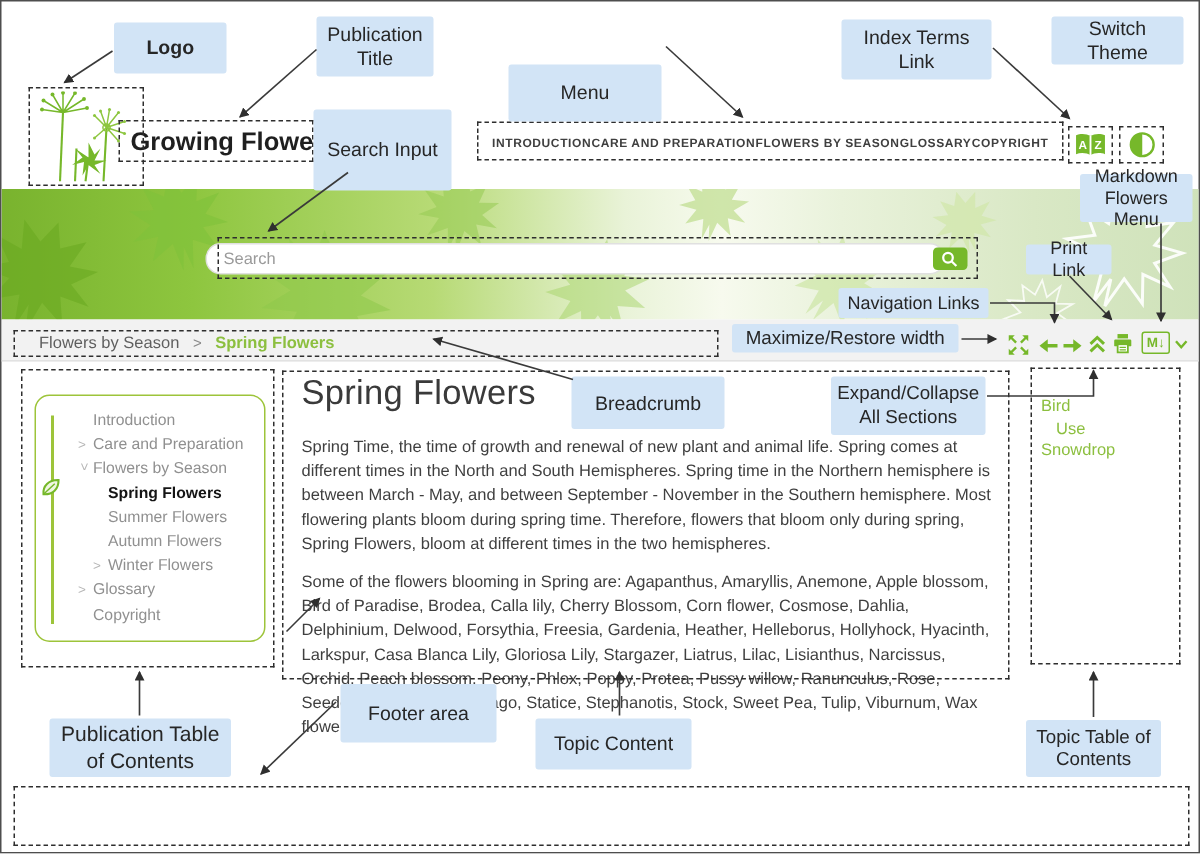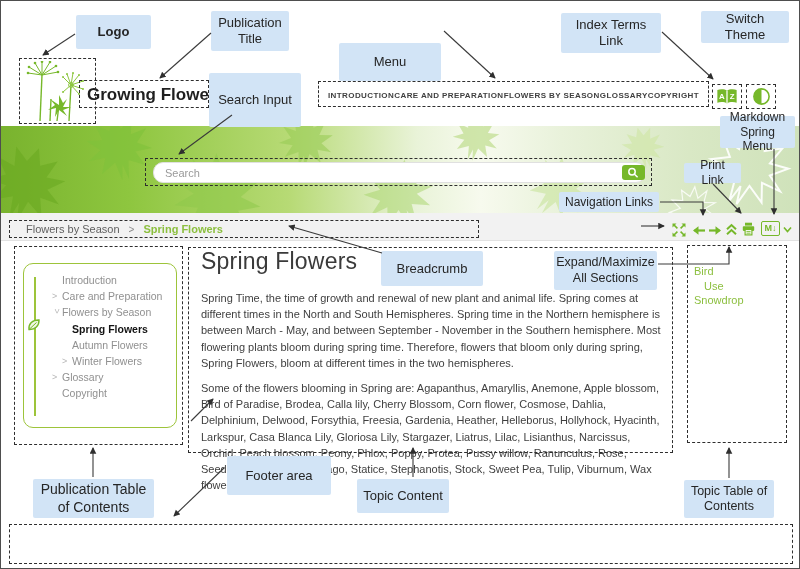--- a/index.html
+++ b/index.html
@@ -19,21 +19,21 @@
 
   
   .site-title { position:absolute; left:86px; top:84px; font-size:17px; font-weight:bold; color:#1f1f1f; z-index:10; }
   .menu-bar { position:absolute; left:317px; top:82px; width:391px; height:24px; display:flex; align-items:center; justify-content:space-between; padding:0 10px; z-index:10; }
   .menu-bar span { font-size:8px; font-weight:bold; letter-spacing:.4px; color:#3f3f3f; white-space:nowrap; cursor:pointer; }
   .hicon { position:absolute; z-index:10; display:flex; align-items:center; justify-content:center; }
 
   
   .banner { position:absolute; left:0; top:125px; width:800px; height:87px; z-index:1; overflow:hidden;
     background: linear-gradient(90deg,#79b32e 0%, #8ec63f 16%, #b7da75 36%, #e9f3d8 52%, #f7faee 60%, #e9f2db 70%, #d9e8c5 86%, #cfe2ba 100%); }
-  .search-input { position:absolute; left:152px; top:161px; width:493px; height:21px; background:#fff; border:1px solid #e0e0e0; border-radius:10px; font-size:11px; color:#444; padding:0 30px 0 11px; z-index:12; font-family:"Liberation Sans",sans-serif; }
+  .search-input { position:absolute; left:136px; top:161px; width:493px; height:21px; background:#fff; border:1px solid #e0e0e0; border-radius:10px; font-size:11px; color:#444; padding:0 30px 0 11px; z-index:12; font-family:"Liberation Sans",sans-serif; }
   .search-input::placeholder { color:#9a9a9a; }
   .search-btn { position:absolute; left:621px; top:164px; width:23px; height:15px; background:#76b82a; border-radius:3px; z-index:13; display:flex; align-items:center; justify-content:center; cursor:pointer; }
 
   
   .crumb-bar { position:absolute; left:0; top:212px; width:800px; height:28px; background:#f2f2f2; border-bottom:1px solid #e2e2e2; z-index:5; }
   .crumbs { position:absolute; left:25px; top:222px; font-size:11px; z-index:10; }
   .crumbs .parent { color:#5f5f5f; cursor:pointer; }
   .crumbs .sep { color:#8a8a8a; margin:0 6px; font-size:10px; }
   .crumbs .current { color:#8cbf3f; font-weight:bold; }
   .tool { position:absolute; z-index:12; cursor:pointer; display:flex; align-items:center; justify-content:center; }
@@ -232,20 +232,23 @@
           <span>Care and Preparation</span>
         </li>
       <li class="lv1">
           <span class="chev open">&gt;</span>
           <span>Flowers by Season</span>
         </li>
       <li class="lv2 nochev sel">
           <span>Spring Flowers</span>
         </li>
       <li class="lv2 nochev">
+          <span>Summer Flowers</span>
+        </li>
+      <li class="lv2 nochev">
           <span>Autumn Flowers</span>
         </li>
       <li class="lv2">
           <span class="chev">&gt;</span>
           <span>Winter Flowers</span>
         </li>
       <li class="lv1">
           <span class="chev">&gt;</span>
           <span>Glossary</span>
         </li>
@@ -285,28 +288,29 @@
   <div class="dashed" style="left:187px; top:246px; width:485px; height:206px;"></div>
   <div class="dashed" style="left:686px; top:244px; width:100px; height:198px;"></div>
   <div class="dashed" style="left:8px; top:523px; width:784px; height:40px;"></div>
 
   <div class="callout" style="left:75px; top:14px; width:75px; height:34px;font-weight:bold;">Logo</div>
   <div class="callout" style="left:210px; top:10px; width:78px; height:40px;">Publication Title</div>
   <div class="callout" style="left:338px; top:10px; width:102px; height:38px;margin-top:32px;">Menu</div>
   <div class="callout" style="left:700px; top:10px; width:88px; height:32px;">Switch Theme</div>
   <div class="callout" style="left:560px; top:12px; width:100px; height:40px;">Index Terms Link</div>
   <div class="callout" style="left:208px; top:72px; width:92px; height:54px;">Search Input</div>
-  <div class="callout" style="left:719px; top:115px; width:75px; height:32px; font-size:12px;">Markdown Spring Menu</div>
+  <div class="callout" style="left:719px; top:115px; width:75px; height:32px; font-size:12px;">Markdown Flowers Menu</div>
   <div class="callout" style="left:683px; top:162px; width:57px; height:20px; font-size:12px;">Print Link</div>
   <div class="callout" style="left:558px; top:191px; width:100px; height:20px; font-size:12px;">Navigation Links</div>
+  <div class="callout" style="left:487px; top:215px; width:151px; height:19px; font-size:12.5px;">Maximize/Restore width</div>
   <div class="callout" style="left:380px; top:250px; width:102px; height:35px;text-align:center;">Breadcrumb</div>
-  <div class="callout" style="left:553px; top:250px; width:103px; height:39px; font-size:12.5px;">Expand/Maximize All Sections</div>
+  <div class="callout" style="left:553px; top:250px; width:103px; height:39px; font-size:12.5px;">Expand/Collapse All Sections</div>
   <div class="callout" style="left:32px; top:478px; width:121px; height:39px; font-size:14px;">Publication Table of Contents</div>
   <div class="callout" style="left:226px; top:455px; width:104px; height:39px;">Footer area</div>
-  <div class="callout" style="left:356px; top:478px; width:92px; height:34px;">Topic Content</div>
+  <div class="callout" style="left:356px; top:478px; width:104px; height:34px;">Topic Content</div>
   <div class="callout" style="left:683px; top:479px; width:90px; height:38px; font-size:12.5px;">Topic Table of Contents</div>
 
   <svg class="arrows" viewBox="0 0 800 569">
     <defs>
       <marker id="ah" markerWidth="8" markerHeight="8" refX="5.2" refY="3" orient="auto">
         <path d="M0,0 L6,3 L0,6 Z" fill="#2f2f2f"></path>
       </marker>
     </defs>
     <g stroke="#3a3a3a" stroke-width="1.1" fill="none">
       <line x1="74" y1="33" x2="42" y2="54" marker-end="url(#ah)"></line>

